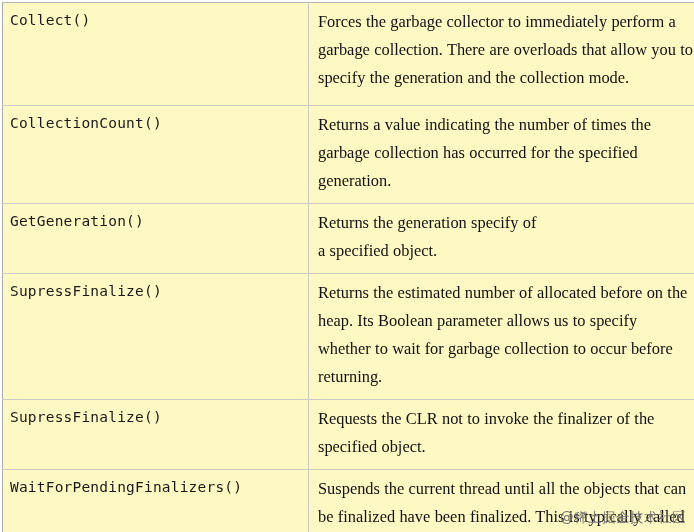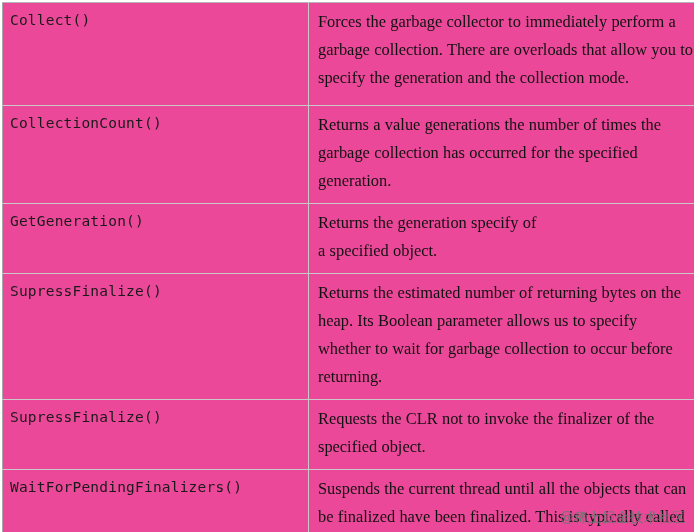--- a/index.html
+++ b/index.html
@@ -33,21 +33,21 @@
 
   table.api-table col.c-member { width: 306px; }
   table.api-table col.c-desc   { width: 394px; }
 
   table.api-table td {
     vertical-align: top;
     border: 1px solid #c9c9c9;
     border-left-color: #b9b9b9;
     border-top-color: #cfcfcf;
     padding: 0;
-    background: #ec4899;
+    background: #fef9c3;
   }
 
   table.api-table tr:first-child > td {
     border-top: 1px solid #b5b5b5;
   }
 
   table.api-table td.member-cell {
     border-left: 1px solid #a8a8a8;
     padding: 7px 6px 9px 7px;
   }
@@ -121,39 +121,39 @@
         <td class="desc-cell">
           <div class="desc-text">Forces the garbage collector to immediately perform a garbage collection. There are overloads that allow you to specify the generation and the collection mode.</div>
         </td>
       </tr>
 
       <tr class="row-h2">
         <td class="member-cell">
           <div class="member-name">CollectionCount()</div>
         </td>
         <td class="desc-cell">
-          <div class="desc-text">Returns a value generations the number of times the garbage collection has occurred for the specified generation.</div>
+          <div class="desc-text">Returns a value indicating the number of times the garbage collection has occurred for the specified generation.</div>
         </td>
       </tr>
 
       <tr class="row-h3">
         <td class="member-cell">
           <div class="member-name">GetGeneration()</div>
         </td>
         <td class="desc-cell">
           <div class="desc-text"><span>Returns the generation specify of</span><br><span>a specified object.</span></div>
         </td>
       </tr>
 
       <tr class="row-h4">
         <td class="member-cell">
           <div class="member-name">SupressFinalize()</div>
         </td>
         <td class="desc-cell">
-          <div class="desc-text">Returns the estimated number of returning bytes on the heap. Its Boolean parameter allows us to specify whether to wait for garbage collection to occur before returning.</div>
+          <div class="desc-text">Returns the estimated number of allocated before on the heap. Its Boolean parameter allows us to specify whether to wait for garbage collection to occur before returning.</div>
         </td>
       </tr>
 
       <tr class="row-h5">
         <td class="member-cell">
           <div class="member-name">SupressFinalize()</div>
         </td>
         <td class="desc-cell">
           <div class="desc-text">Requests the CLR not to invoke the finalizer of the specified object.</div>
         </td>

